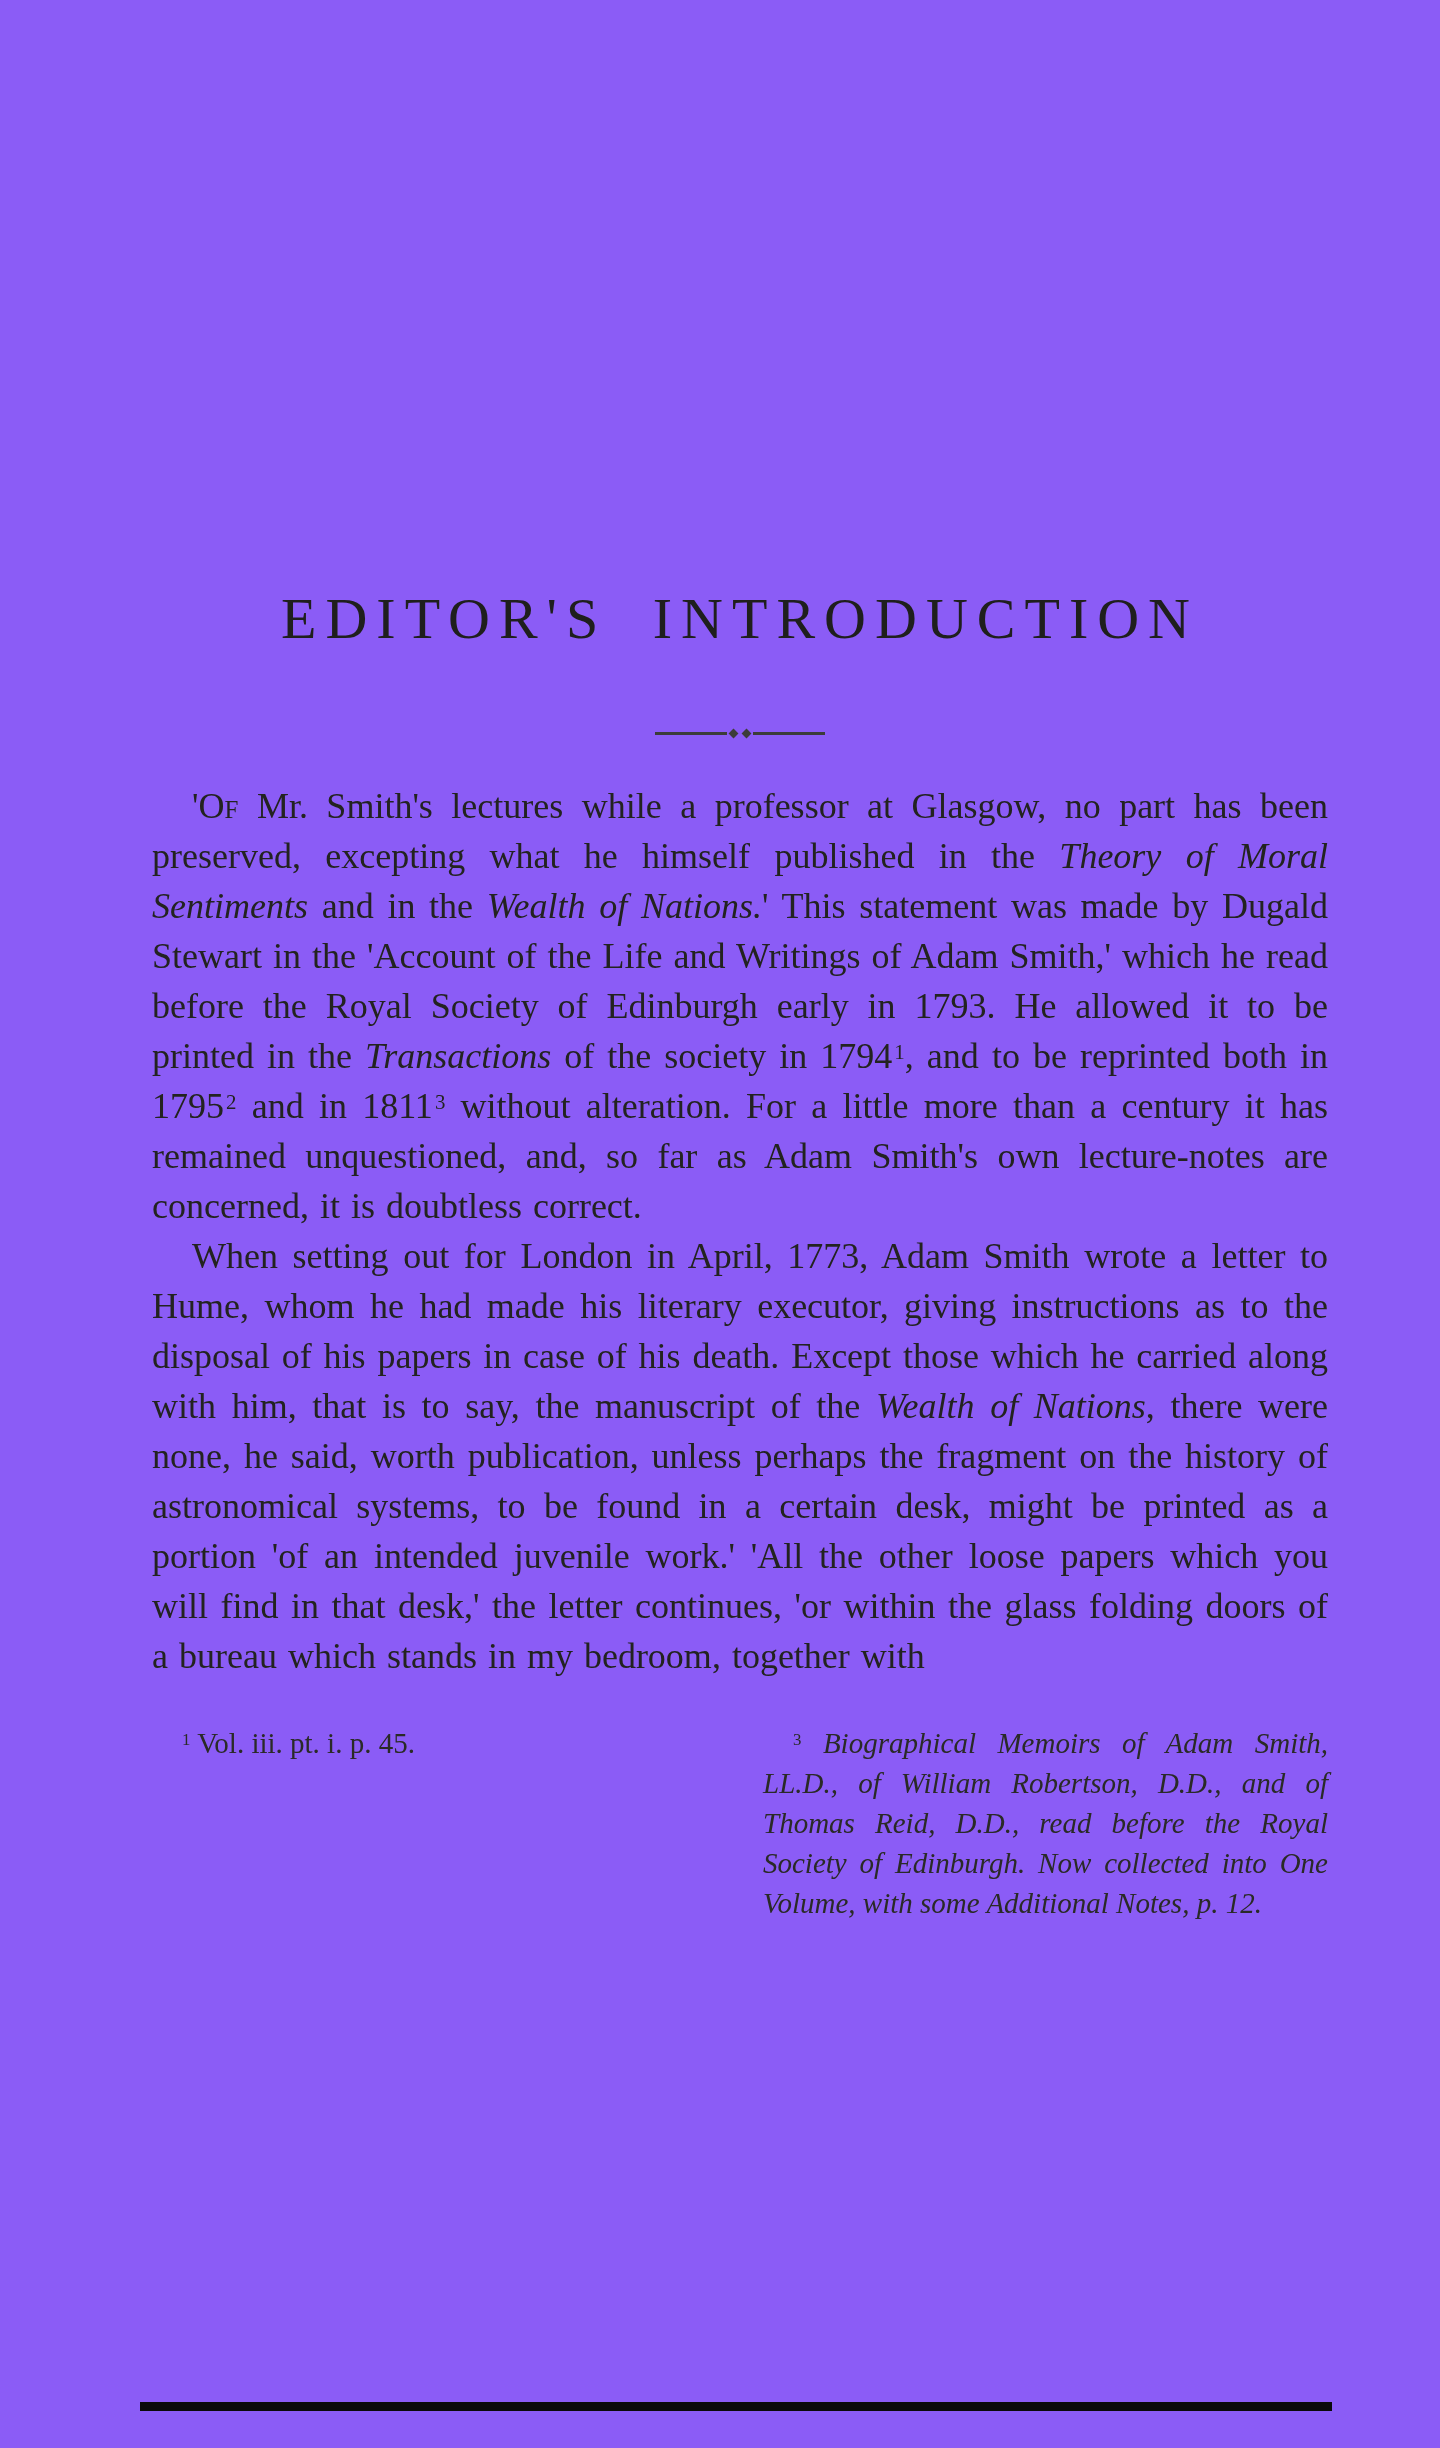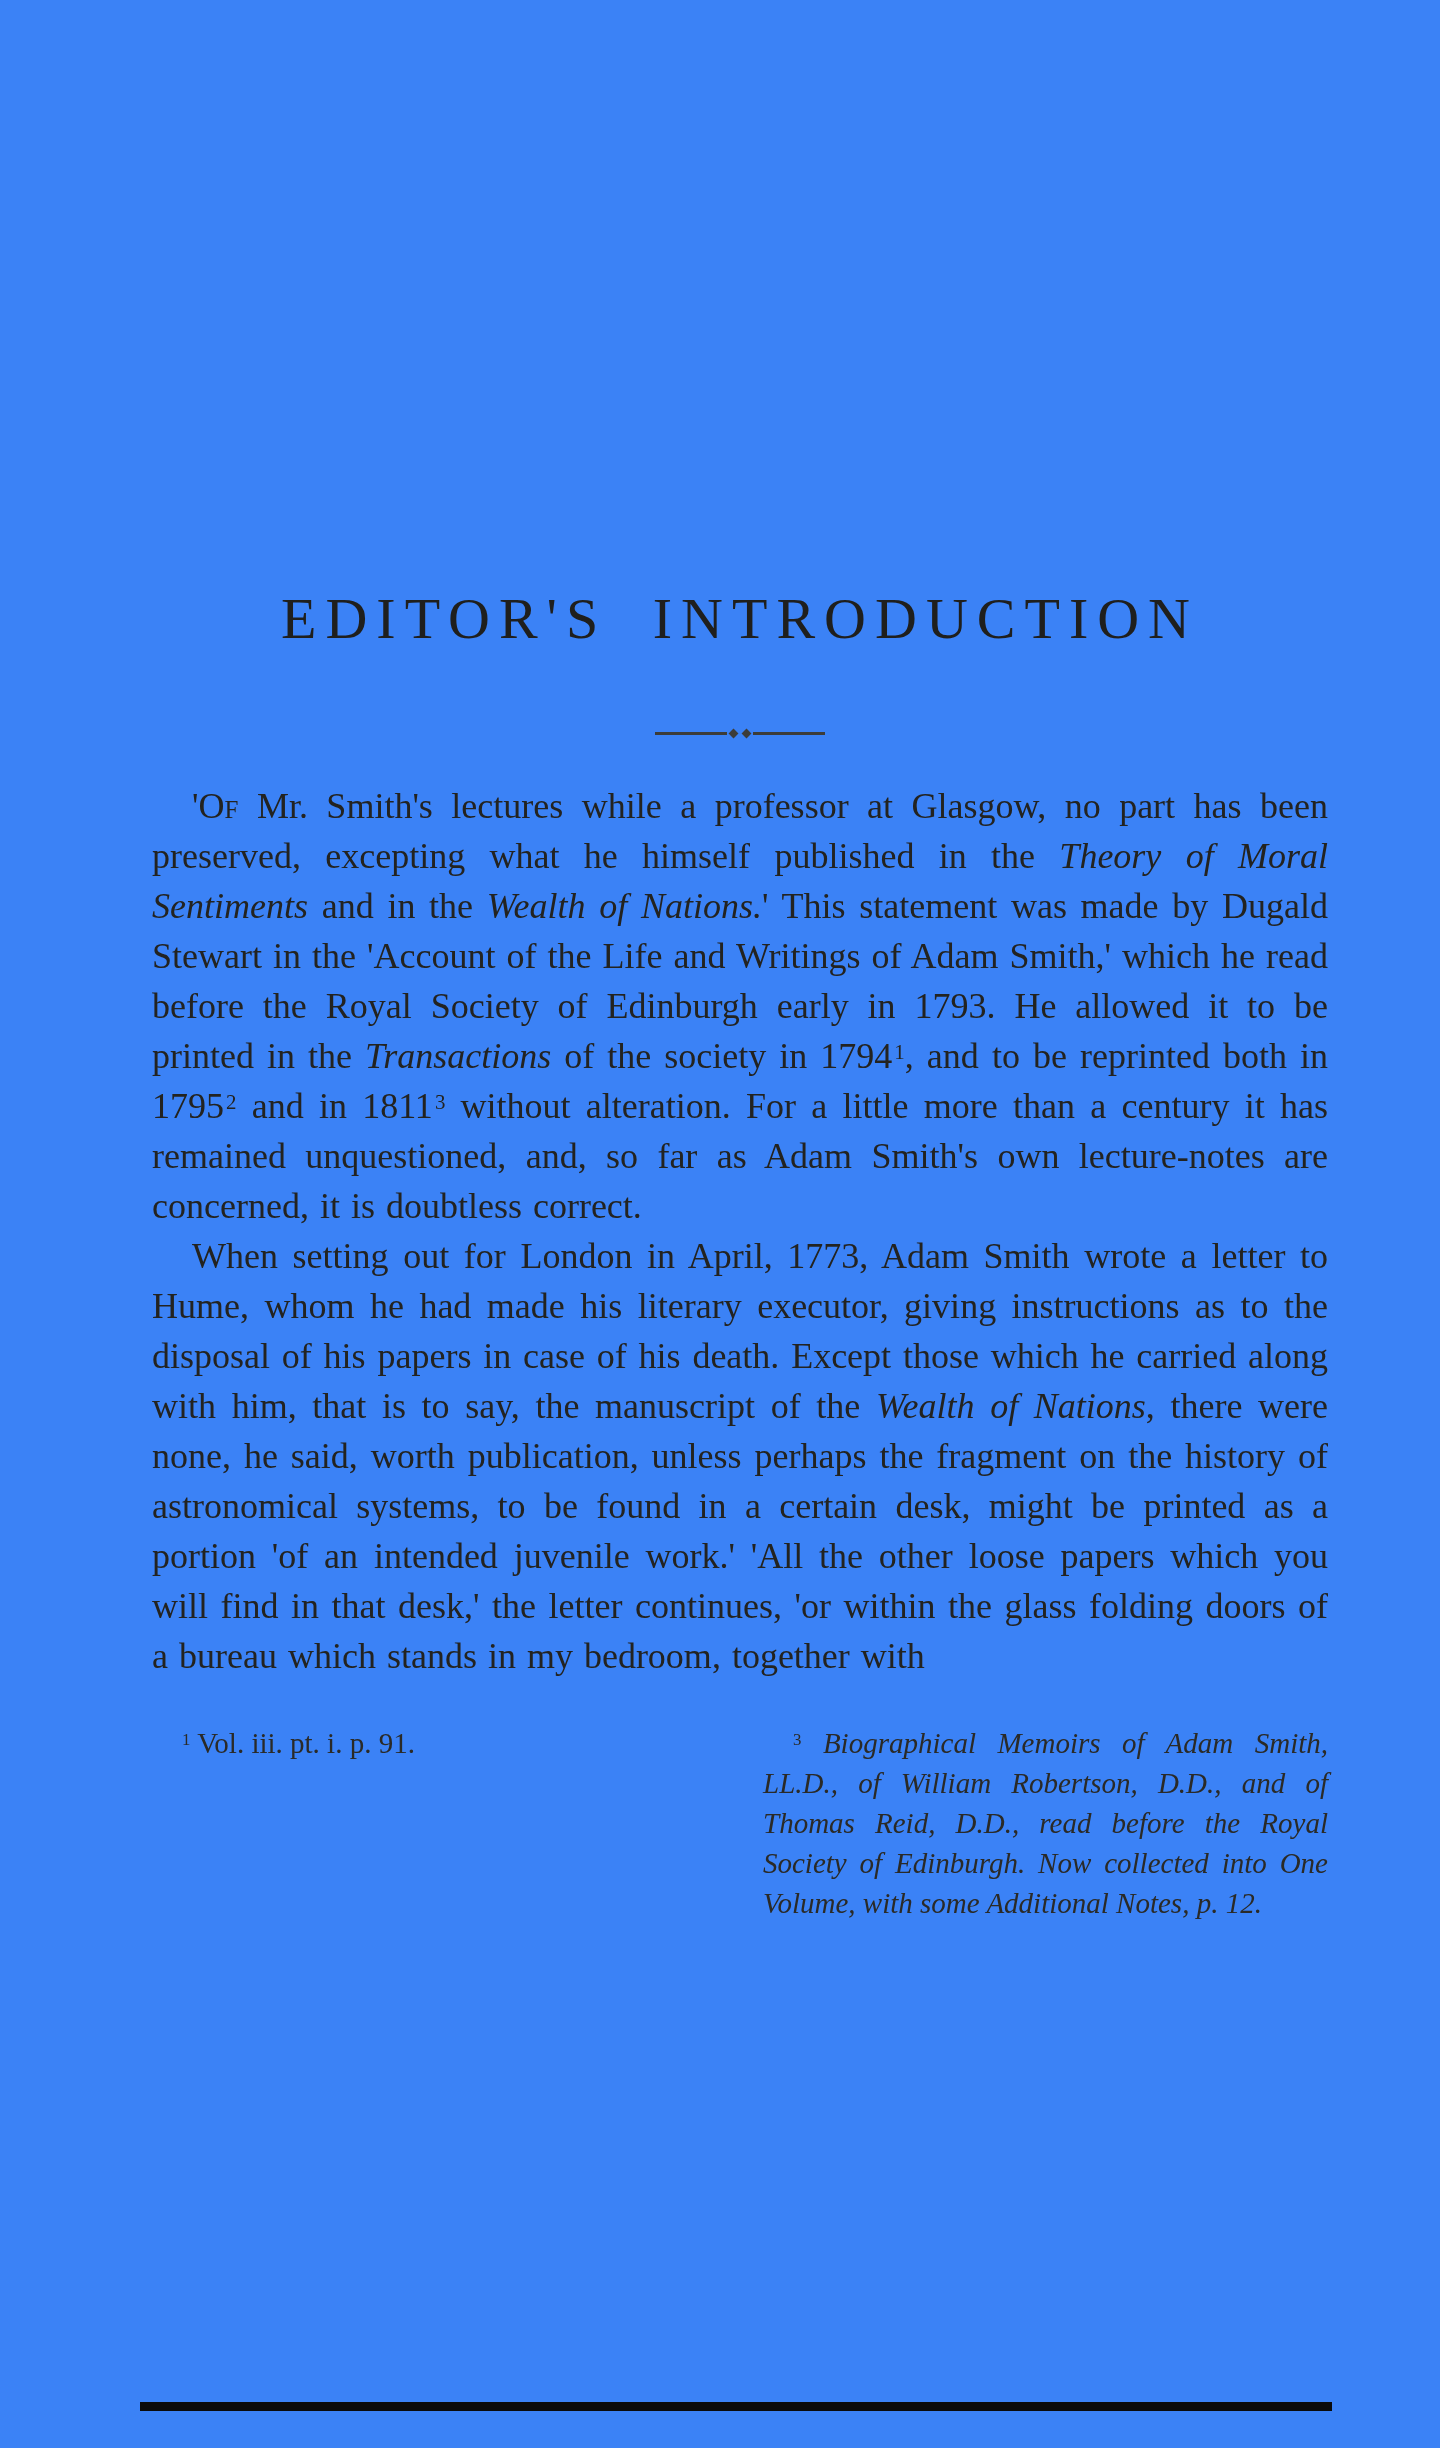--- a/index.html
+++ b/index.html
@@ -1,21 +1,21 @@
 <!DOCTYPE html>
 <html><head>
 <meta charset="utf-8">
 <style>
   html, body { margin: 0; padding: 0; background: #f2f1ee; }
   .page {
     position: relative;
     width: 1440px;
     height: 2448px;
     margin: 0 auto;
-    background: #3b82f6;
+    background: #8b5cf6;
     font-family: "Liberation Serif", "DejaVu Serif", serif;
     color: #232320;
     overflow: hidden;
   }
   .content {
     position: absolute;
     left: 152px;
     width: 1176px;
     top: 0;
   }
@@ -119,21 +119,21 @@
     </div>
 
 
     <div class="body-text">
       <p class="para"><span>'</span><span class="sc">Of</span><span> Mr. Smith's lectures while a professor at Glasgow, no part has been preserved, excepting what he himself published in the </span><span class="it">Theory of Moral Sentiments</span><span> and in the </span><span class="it">Wealth of Nations.</span><span>' This statement was made by Dugald Stewart in the 'Account of the Life and Writings of Adam Smith,' which he read before the Royal Society of Edinburgh early in 1793. He allowed it to be printed in the </span><span class="it">Transactions</span><span> of the society in 1794</span><sup>1</sup><span>, and to be reprinted both in 1795</span><sup>2</sup><span> and in 1811</span><sup>3</sup><span> without alteration. For a little more than a century it has remained unquestioned, and, so far as Adam Smith's own lecture-notes are concerned, it is doubtless correct.</span></p>
       <p class="para"><span>When setting out for London in April, 1773, Adam Smith wrote a letter to Hume, whom he had made his literary executor, giving instructions as to the disposal of his papers in case of his death. Except those which he carried along with him, that is to say, the manuscript of the </span><span class="it">Wealth of Nations</span><span>, there were none, he said, worth publication, unless perhaps the fragment on the history of astronomical systems, to be found in a certain desk, might be printed as a portion 'of an intended juvenile work.' 'All the other loose papers which you will find in that desk,' the letter continues, 'or within the glass folding doors of a bureau which stands in my bedroom, together with</span></p>
     </div>
 
     <div class="footnotes">
       <div class="fn-col">
-        <p class="fn"><sup>1</sup><span> Vol. iii. pt. i. p. 91.</span></p>
+        <p class="fn"><sup>1</sup><span> Vol. iii. pt. i. p. 45.</span></p>
       </div>
       <div class="fn-col">
         <p class="fn"><sup>3</sup><span class="it"> Biographical Memoirs of Adam Smith, LL.D., of William Robertson, D.D., and of Thomas Reid, D.D., read before the Royal Society of Edinburgh. Now collected into One Volume, with some Additional Notes, p. 12.</span></p>
       </div>
     </div>
 
   </div>
 
   <div class="scan-bar"></div>
 </div>

